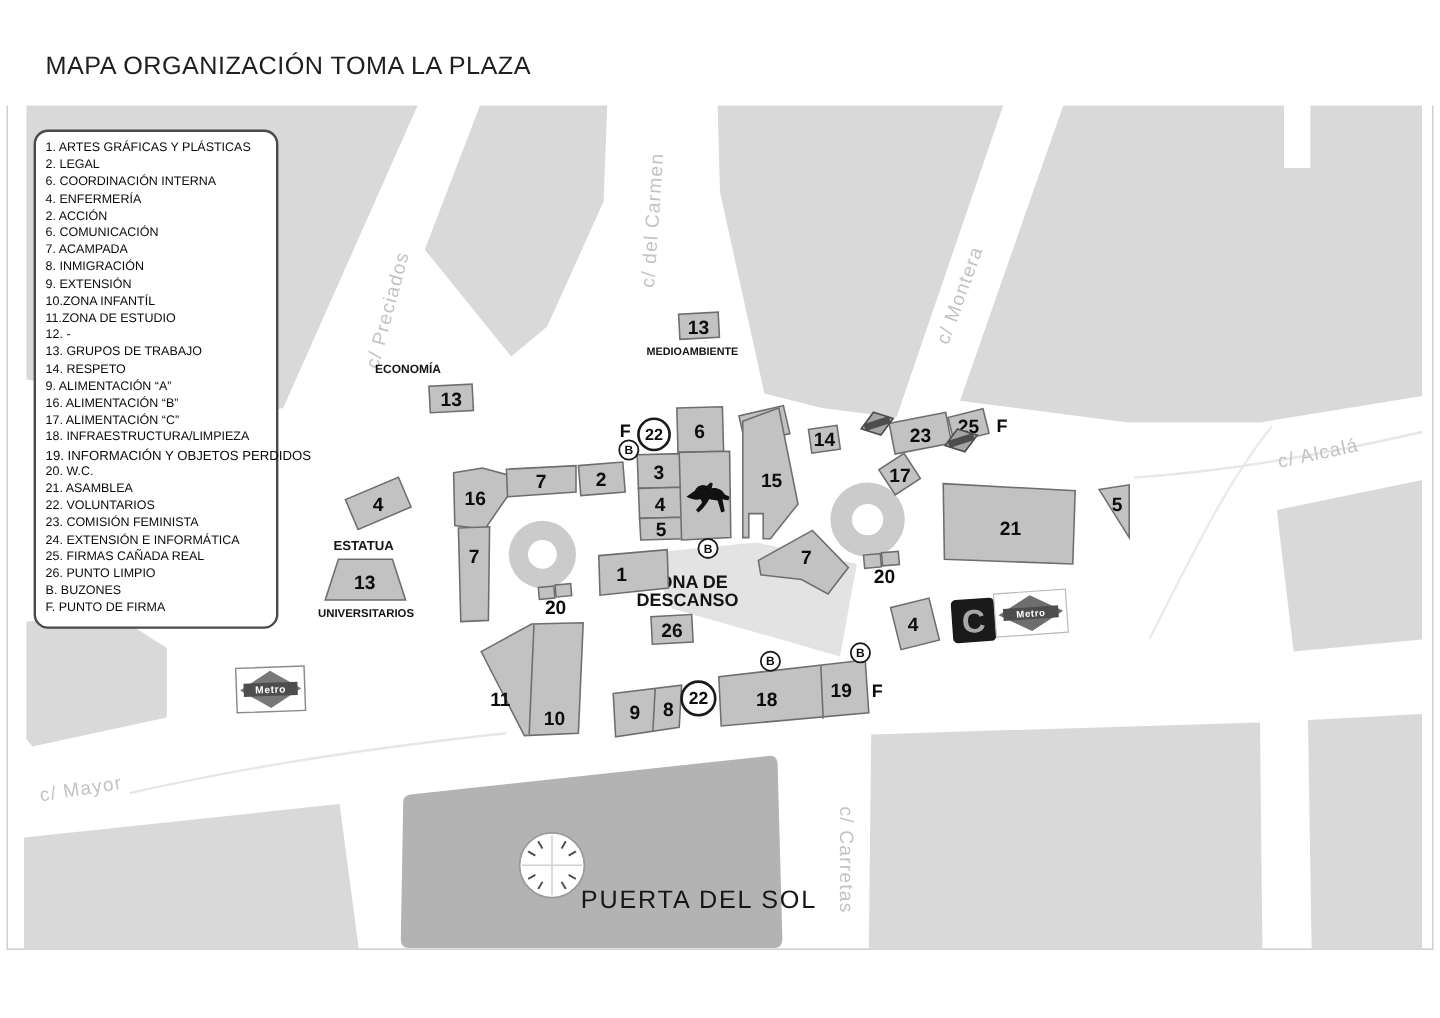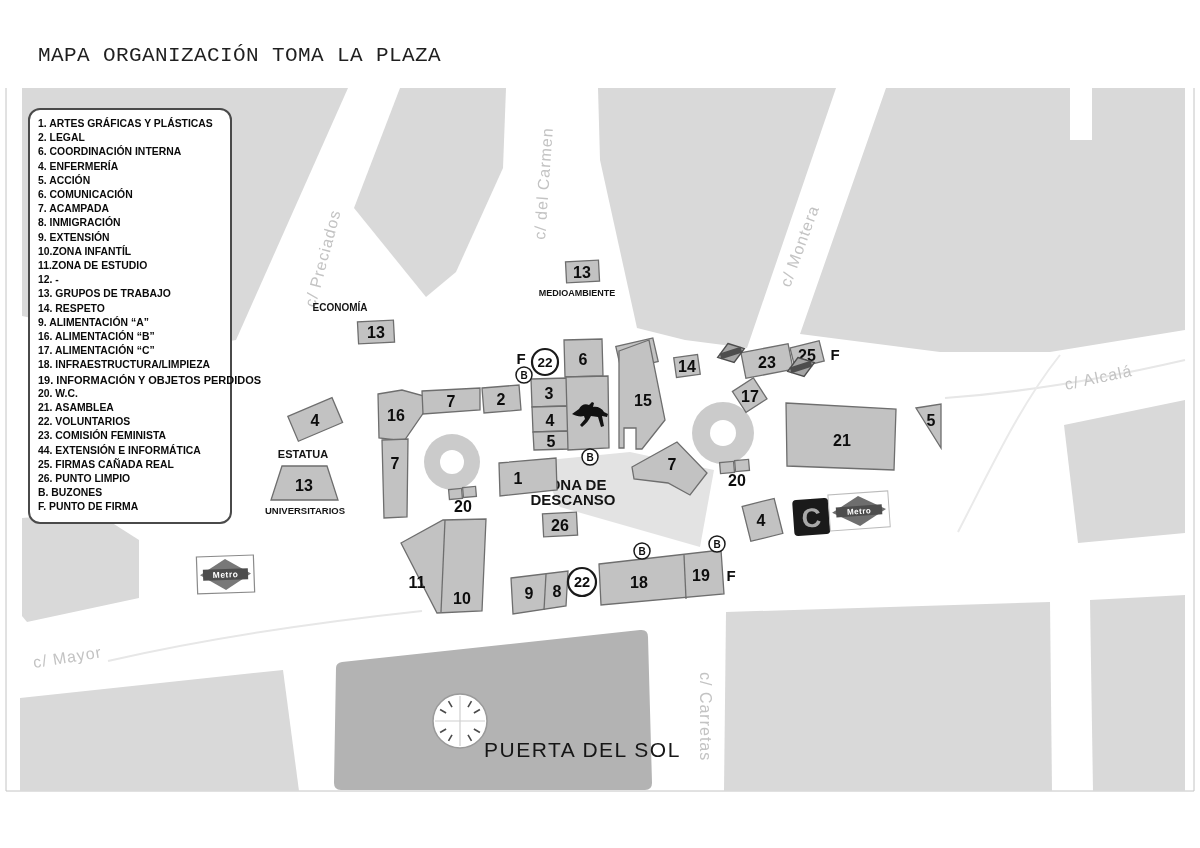--- a/index.html
+++ b/index.html
@@ -1,23 +1,23 @@
 <!DOCTYPE html>
 <html><head>
 <meta charset="utf-8">
 <style>
   html,body{margin:0;padding:0;background:#ffffff;}
   body{width:1200px;height:848px;position:relative;overflow:hidden;
        font-family:"Liberation Sans",sans-serif;}
   .title{position:absolute;left:38px;top:44px;font-size:21px;font-weight:500;
-         letter-spacing:.4px;color:#1f1f1f;white-space:nowrap;z-index:6;font-family:Liberation Mono, monospace;}
+         letter-spacing:.4px;color:#1f1f1f;white-space:nowrap;z-index:6;}
   .legend{position:absolute;left:28px;top:108px;width:188px;background:#fff;
           border:2px solid #4a4a4a;border-radius:12px;padding:7px 4px 7px 8px;z-index:5;}
   .legend ul{list-style:none;margin:0;padding:0;}
-  .legend li{font-size:10.4px;font-weight:bold;color:#0a0a0a;line-height:14.2px;white-space:nowrap;}
+  .legend li{font-size:10.4px;font-weight:normal;color:#0a0a0a;line-height:14.2px;white-space:nowrap;}
   .legend li.small{font-size:11px;}
   svg.map{position:absolute;left:0;top:0;z-index:1;}
   svg text{font-family:"Liberation Sans",sans-serif;}
   .num{font-weight:bold;fill:#0d0d0d;font-size:16px;text-anchor:middle;}
   .street{fill:#c3c3c3;font-size:16px;letter-spacing:1px;}
   .slabel{font-weight:bold;fill:#141414;text-anchor:middle;}
   .stand{fill:#c2c2c2;stroke:#6e6e6e;stroke-width:1.3;}
   .bg{fill:#d9d9d9;}
   .mk{fill:#ffffff;stroke:#1a1a1a;}
   .mktext{font-weight:bold;fill:#0d0d0d;text-anchor:middle;}
@@ -26,40 +26,40 @@
 <body>
 
 <div class="title">MAPA ORGANIZACIÓN TOMA LA PLAZA</div>
 
 <div class="legend">
   <ul>
     <li>1. ARTES GRÁFICAS Y PLÁSTICAS</li>
     <li>2. LEGAL</li>
     <li>6. COORDINACIÓN  INTERNA</li>
     <li>4. ENFERMERÍA</li>
-    <li>5. ACCIÓN</li>
+    <li>2. ACCIÓN</li>
     <li>6. COMUNICACIÓN</li>
     <li>7. ACAMPADA</li>
     <li>8. INMIGRACIÓN</li>
     <li>9. EXTENSIÓN</li>
     <li>10.ZONA INFANTÍL</li>
     <li>11.ZONA DE ESTUDIO</li>
     <li>12. -</li>
     <li>13. GRUPOS DE TRABAJO</li>
     <li>14. RESPETO</li>
     <li>9. ALIMENTACIÓN “A”</li>
     <li>16. ALIMENTACIÓN “B”</li>
     <li>17. ALIMENTACIÓN “C”</li>
     <li>18. INFRAESTRUCTURA/LIMPIEZA</li>
     <li class="small">19. INFORMACIÓN Y OBJETOS PERDIDOS</li>
     <li>20. W.C.</li>
     <li>21. ASAMBLEA</li>
     <li>22. VOLUNTARIOS</li>
     <li>23. COMISIÓN FEMINISTA</li>
-    <li>44. EXTENSIÓN E INFORMÁTICA</li>
+    <li>24. EXTENSIÓN E INFORMÁTICA</li>
     <li>25. FIRMAS CAÑADA REAL</li>
     <li>26. PUNTO LIMPIO</li>
     <li>B. BUZONES</li>
     <li>F. PUNTO DE FIRMA</li>
   </ul>
 </div>
 
 <svg class="map" width="1200" height="848">
 
   <path d="M6,88 L6,791 L1194,791 L1194,88" fill="none" stroke="#c4c4c4" stroke-width="1"></path>

